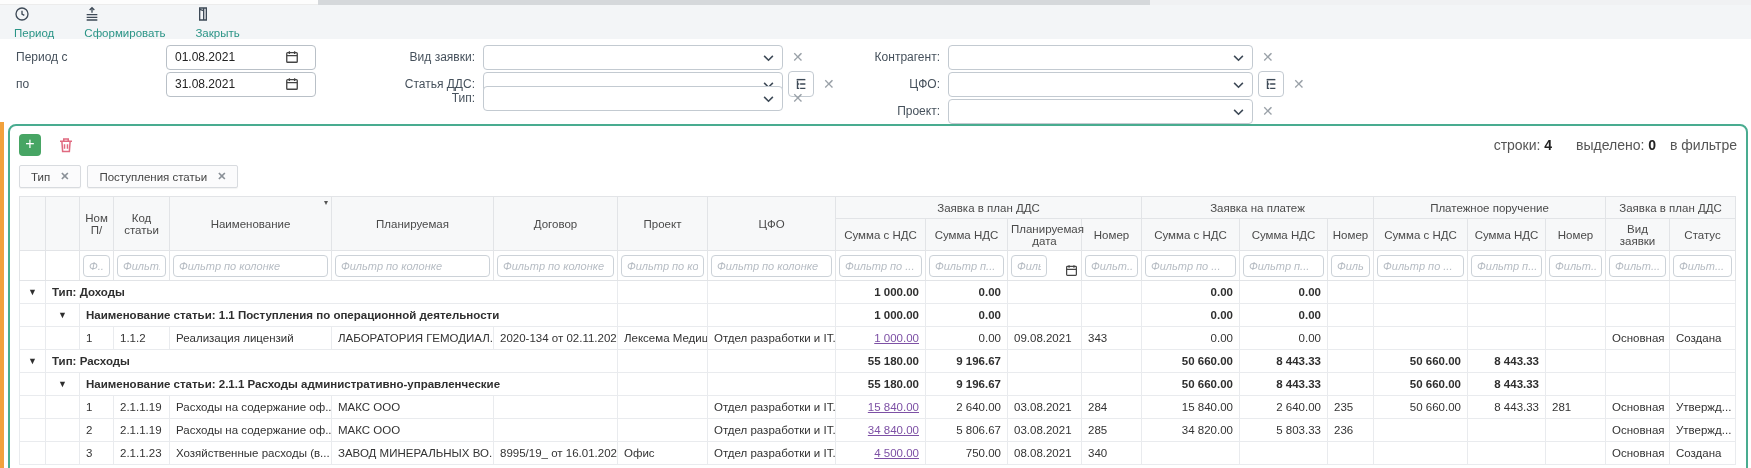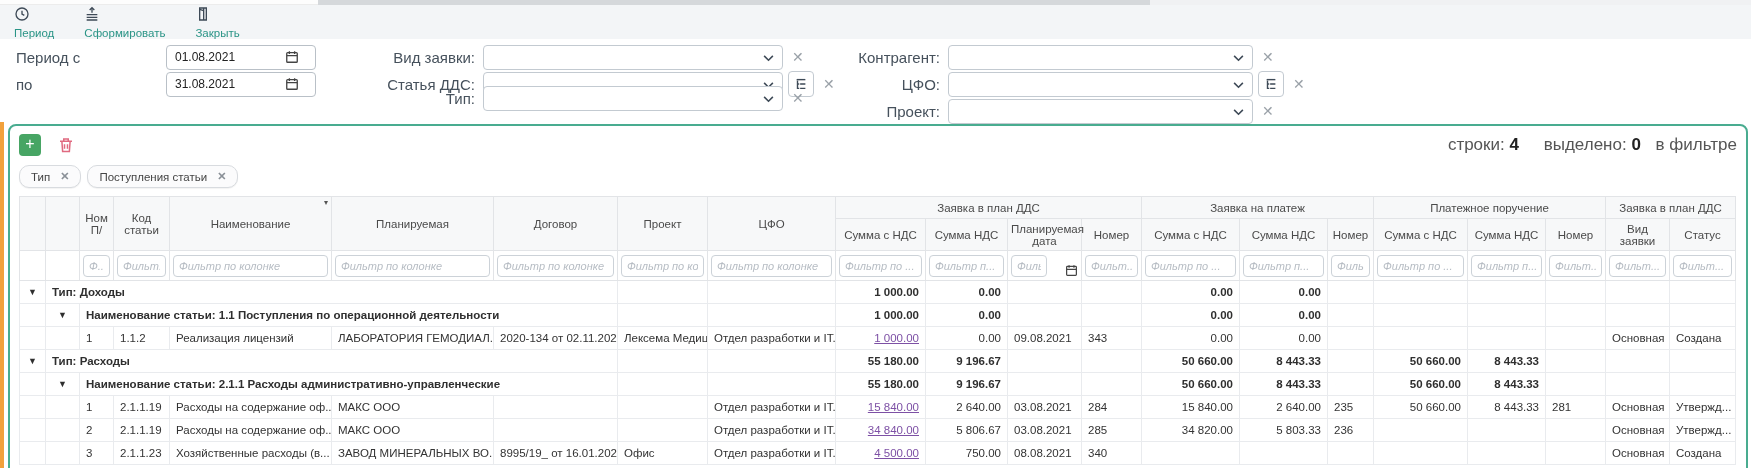--- a/index.html
+++ b/index.html
@@ -21,21 +21,21 @@
   .tbtn { display:flex; flex-direction:column; align-items:flex-start; gap:2px; cursor:pointer; }
   .tbtn svg { width:16px; height:16px; }
   .tbtn .lbl { font-size:11.5px; color:#2a9486; }
 
   
   .accent { position:absolute; left:0; top:39px; bottom:0; width:4px; background:#f2a13c; }
 
   
   .filters { position:absolute; top:39px; left:0; width:100%; height:83px; background:#fff; }
   .fgroup { position:absolute; display:flex; align-items:center; height:26px; }
-  .flabel { color:#46515c; font-size:15px; }
+  .flabel { color:#46515c; font-size:12px; }
   .flabel.l { width:150px; text-align:left; }
   .flabel.m { width:105px; text-align:right; margin-right:8px; }
   .flabel.r { width:110px; text-align:right; margin-right:8px; }
   .datewrap { position:relative; width:140px; }
   .datewrap input { width:150px; height:25px; border:1px solid #b9c0c7; border-radius:4px;
                     padding:0 26px 0 8px; font-size:12px; color:#222; font-family:inherit; }
   .datewrap svg { position:absolute; right:7px; top:5px; width:14px; height:14px; }
   .dd { height:25px; border:1px solid #c3cad1; border-radius:4px; background:#fff; position:relative; }
   .dd.m { width:300px; } .dd.r { width:305px; }
   .dd svg { position:absolute; right:8px; top:9px; width:11px; height:7px; }
@@ -45,26 +45,26 @@
   .clear-x { margin-left:9px; color:#9aa1a8; font-size:14px; cursor:pointer; line-height:1; }
 
   
   .panel { position:absolute; top:124px; left:8px; right:3px; bottom:-12px;
            border:2px solid #49ac90; border-radius:8px; background:#fff; padding:7px 9px; }
   .grid-toolbar { display:flex; align-items:center; height:24px; }
   .addbtn { width:22px; height:22px; background:#47a564; border-radius:4px; color:#fff; font-size:16px;
             line-height:20px; text-align:center; cursor:pointer; }
   .trashbtn { margin-left:16px; cursor:pointer; display:flex; }
   .trashbtn svg { width:18px; height:18px; }
-  .stats { margin-left:auto; font-size:17px; color:#555; padding-right:0px; white-space:nowrap;text-align:center; }
+  .stats { margin-left:auto; font-size:14px; color:#555; padding-right:0px; white-space:nowrap;text-align:center; }
   .stats b { color:#222; }
   .stats span { margin-left:10px; }
   .chips { margin-top:8px; display:flex; gap:6px; }
   .chip { display:inline-flex; align-items:center; gap:10px; border:1px solid #d8dbdf; background:#fbfbfc;
-          border-radius:10px; padding:4px 11px; font-size:11.5px; color:#444;
+          border-radius:2px; padding:4px 11px; font-size:11.5px; color:#444;
           box-shadow:0 1px 1px rgba(0,0,0,.05); cursor:pointer;text-align:center; }
   .chip .x { color:#8b9198; font-weight:bold; font-size:11px; }
 
   
   table.grid { margin-top:8px; border-collapse:collapse; table-layout:fixed; width:1716px;
                font-size:11.5px; }
   table.grid th { background:#f7f8f9; border:1px solid #e2e4e7; font-weight:normal; color:#4a4a4a;
                   padding:2px 3px; text-align:center; }
   th.hgroup { height:22px; }
   th.hplain { position:relative; vertical-align:middle; }

